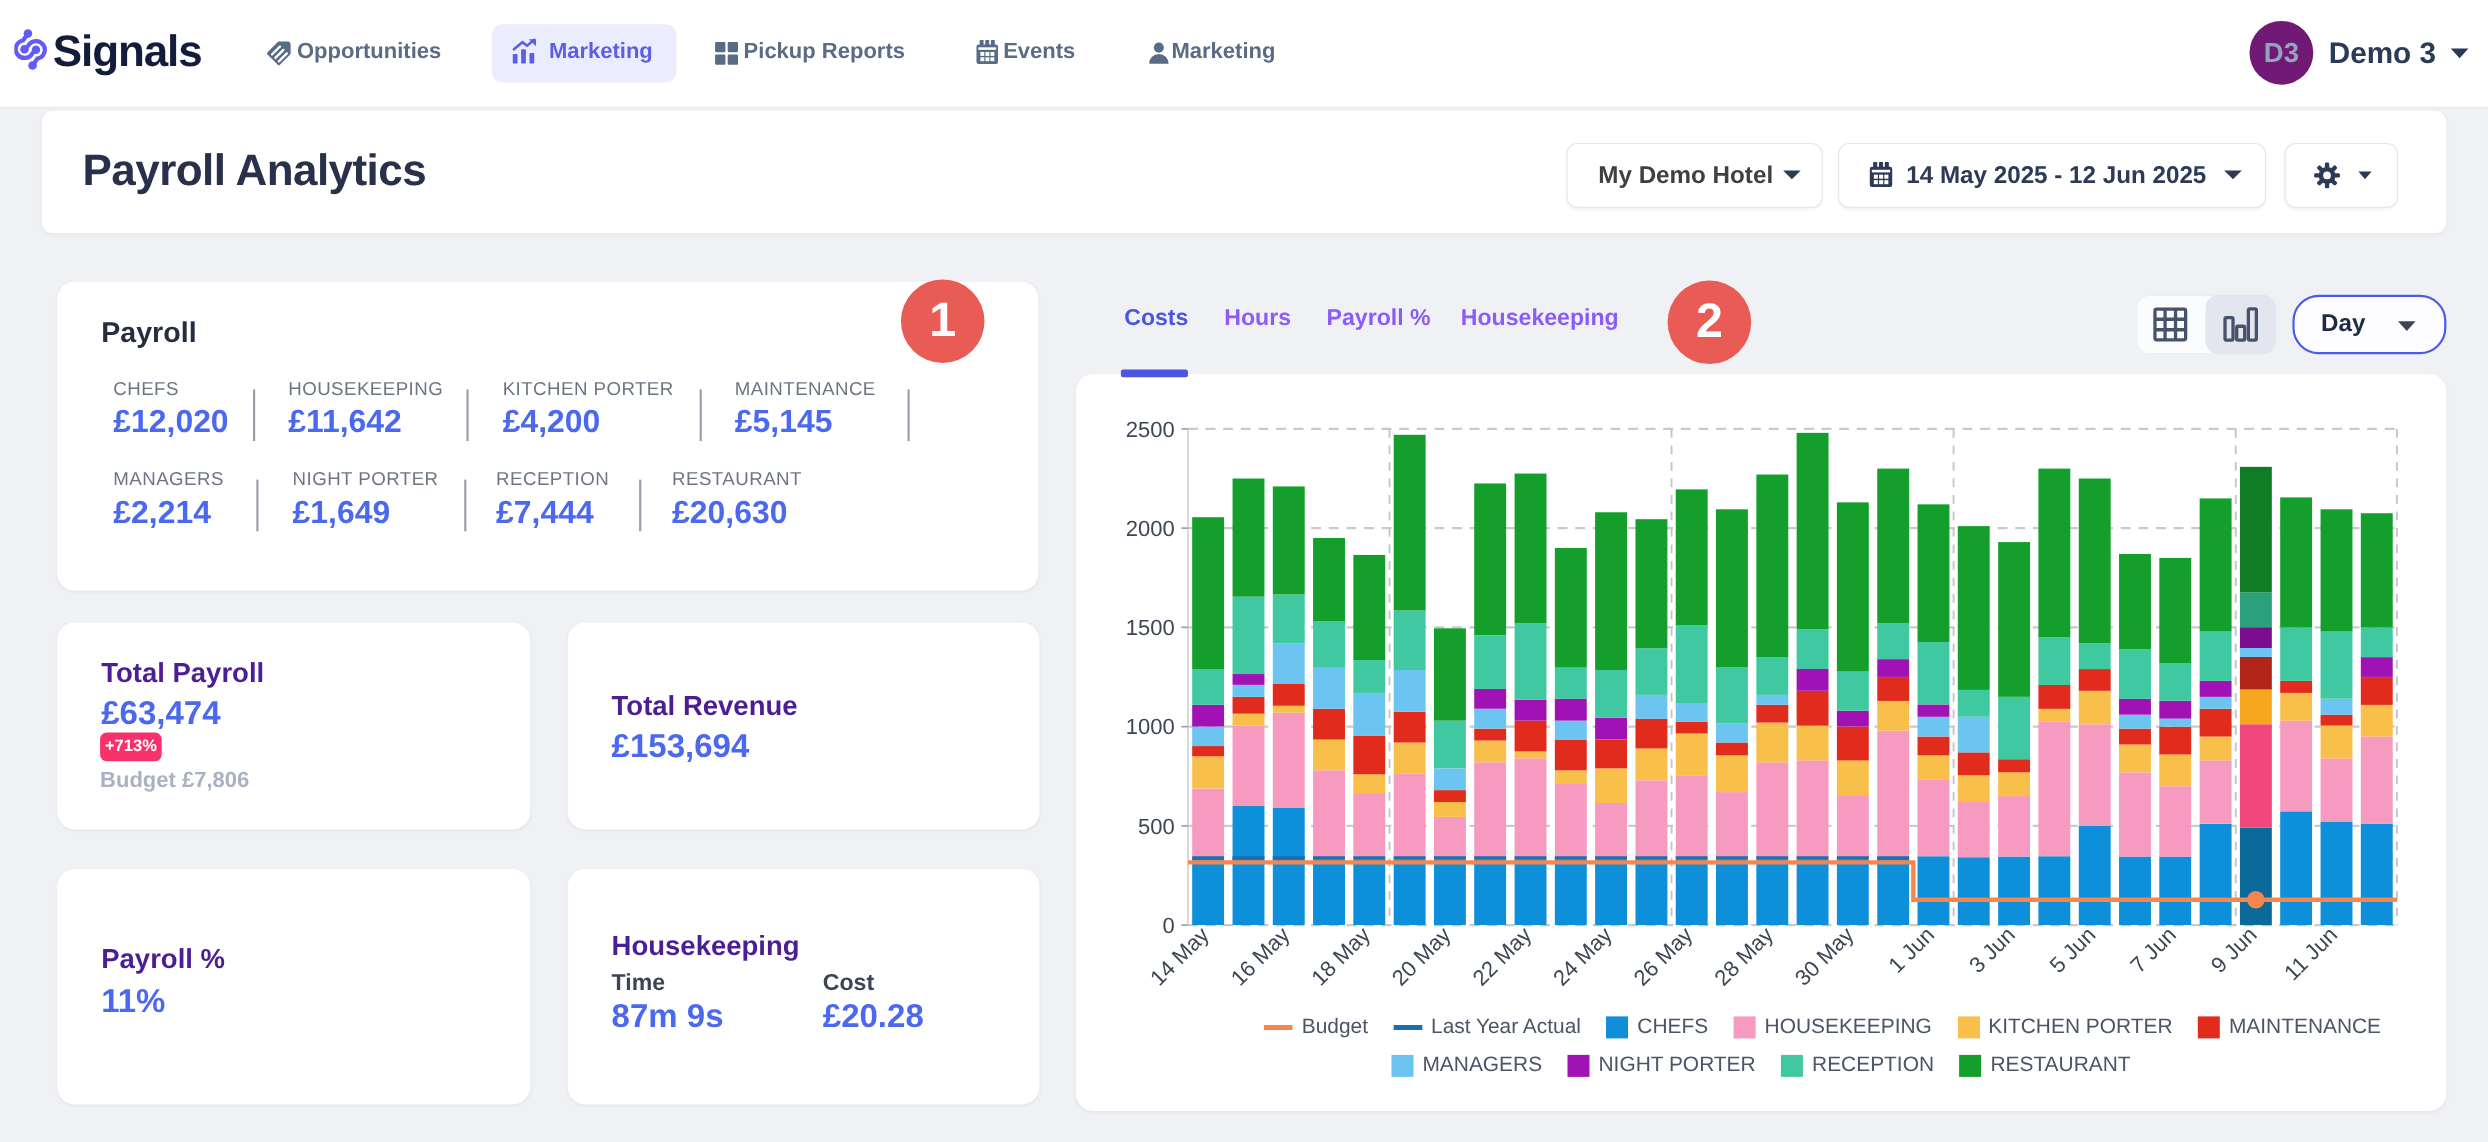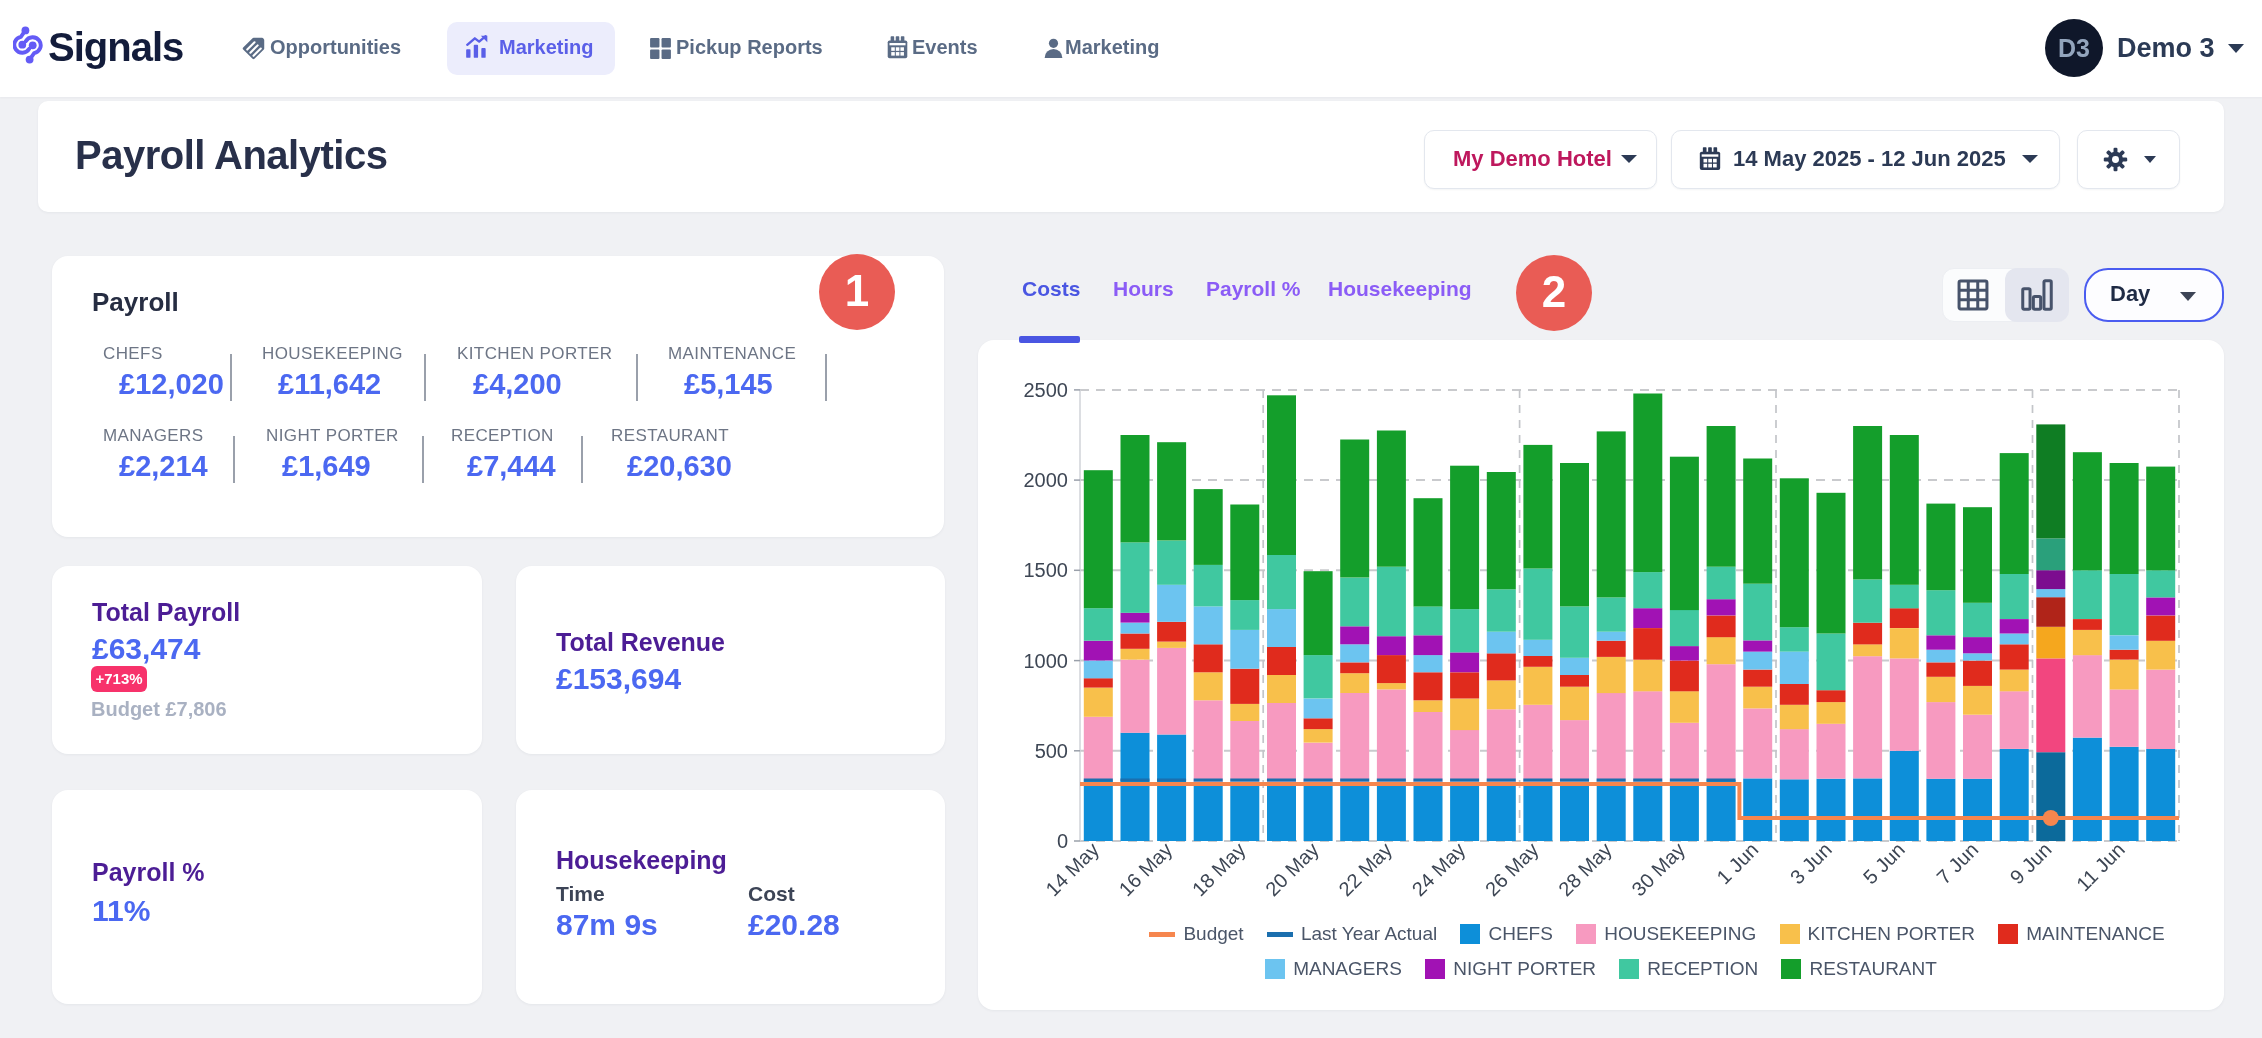--- a/index.html
+++ b/index.html
@@ -1,21 +1,21 @@
 <!DOCTYPE html>
 <html><head><meta charset="utf-8"><title>Payroll Analytics</title>
 <style>
 * { margin:0; padding:0; box-sizing:border-box; }
 body { width:2262px; height:1038px; position:relative; overflow:hidden;
   background:#f0f1f4; font-family:"Liberation Sans", sans-serif; }
 .abs { position:absolute; }
 .card { position:absolute; background:#fff; border-radius:16px; box-shadow:0 1px 3px rgba(20,30,60,0.05); }
 .navitem { position:absolute; font-size:20px; font-weight:700; color:#5a6b85; }
 .dept-label { position:absolute; font-size:17px; font-weight:500; color:#6d7585; letter-spacing:0.4px; }
-.dept-value { position:absolute; font-size:29px; font-weight:700; color:#4b68f1;margin-left:16px; }
+.dept-value { position:absolute; font-size:29px; font-weight:700; color:#4b68f1; }
 .vdiv { position:absolute; width:2px; background:#9aa0ab; }
 .cardtitle { position:absolute; font-size:25px; font-weight:700; color:#4c1d95; }
 .bigblue { position:absolute; font-size:30px; font-weight:700; color:#4b68f1; }
 .redcirc { position:absolute; width:76px; height:76px; border-radius:50%; background:#e95c55;
   color:#fff; font-size:44px; font-weight:700; text-align:center; line-height:74px; }
 .tab { position:absolute; font-size:21px; font-weight:600; color:#8b5cf6; }
 </style></head>
 <body>
 
 <div class="abs" style="left:0;top:0;width:2262px;height:97px;background:#fff;box-shadow:0 1px 2px rgba(20,30,60,0.04)"></div>
@@ -73,30 +73,30 @@
     </g>
   </svg>
 <div class="navitem" style="left:912px;top:36px">Events</div>
 
 <svg style="position:absolute;left:1041px;top:36px" width="25" height="25" viewBox="0 0 24 24" fill="#5a6b85">
     <circle cx="12" cy="7" r="4.4"></circle>
     <path d="M3.5 21 A8.5 8.5 0 0 1 20.5 21 Z"></path>
   </svg>
 <div class="navitem" style="left:1065px;top:36px">Marketing</div>
 
-<div class="abs" style="left:2045px;top:19px;width:58px;height:58px;border-radius:50%;background:#0f172a;
+<div class="abs" style="left:2045px;top:19px;width:58px;height:58px;border-radius:50%;background:#701a75;
   color:#93a5bd;font-weight:700;font-size:25px;text-align:center;line-height:58px">D3</div>
 <div class="abs" style="left:2117px;top:33px;font-size:27px;font-weight:700;color:#2b3a55">Demo 3</div>
 <div style="position:absolute;left:2228px;top:44px;width:0;height:0;border-left:8px solid transparent;border-right:8px solid transparent;border-top:9px solid #2b3a55"></div>
 
 <div class="card" style="left:38px;top:101px;width:2186px;height:111px;border-radius:10px"></div>
 <div class="abs" style="left:75px;top:133px;font-size:40px;font-weight:700;color:#28304a;letter-spacing:-0.5px">Payroll Analytics</div>
 
 <div class="abs" style="left:1424px;top:130px;width:233px;height:59px;background:#fff;border:1px solid #e3e7ee;border-radius:10px;box-shadow:0 1px 2px rgba(20,30,60,0.05)"></div>
-<div class="abs" style="left:1453px;top:146px;font-size:22px;font-weight:700;color:#be185d">My Demo Hotel</div>
+<div class="abs" style="left:1453px;top:146px;font-size:22px;font-weight:700;color:#404040">My Demo Hotel</div>
 <div style="position:absolute;left:1621px;top:155px;width:0;height:0;border-left:8px solid transparent;border-right:8px solid transparent;border-top:8px solid #2c3a55"></div>
 
 <div class="abs" style="left:1671px;top:130px;width:389px;height:59px;background:#fff;border:1px solid #e3e7ee;border-radius:10px;box-shadow:0 1px 2px rgba(20,30,60,0.05)"></div>
 <svg style="position:absolute;left:1697px;top:146px" width="26" height="26" viewBox="0 0 24 24" fill="#2c3a55">
     <rect x="2.6" y="5.2" width="18.8" height="17" rx="1.8"></rect>
     <rect x="5.4" y="1.2" width="3.4" height="6.5" rx="0.6"></rect>
     <rect x="10.3" y="1.2" width="3.4" height="6.5" rx="0.6"></rect>
     <rect x="15.2" y="1.2" width="3.4" height="6.5" rx="0.6"></rect>
     <g fill="#fff">
       <rect x="4.3" y="7.7" width="15.4" height="2.2"></rect>

